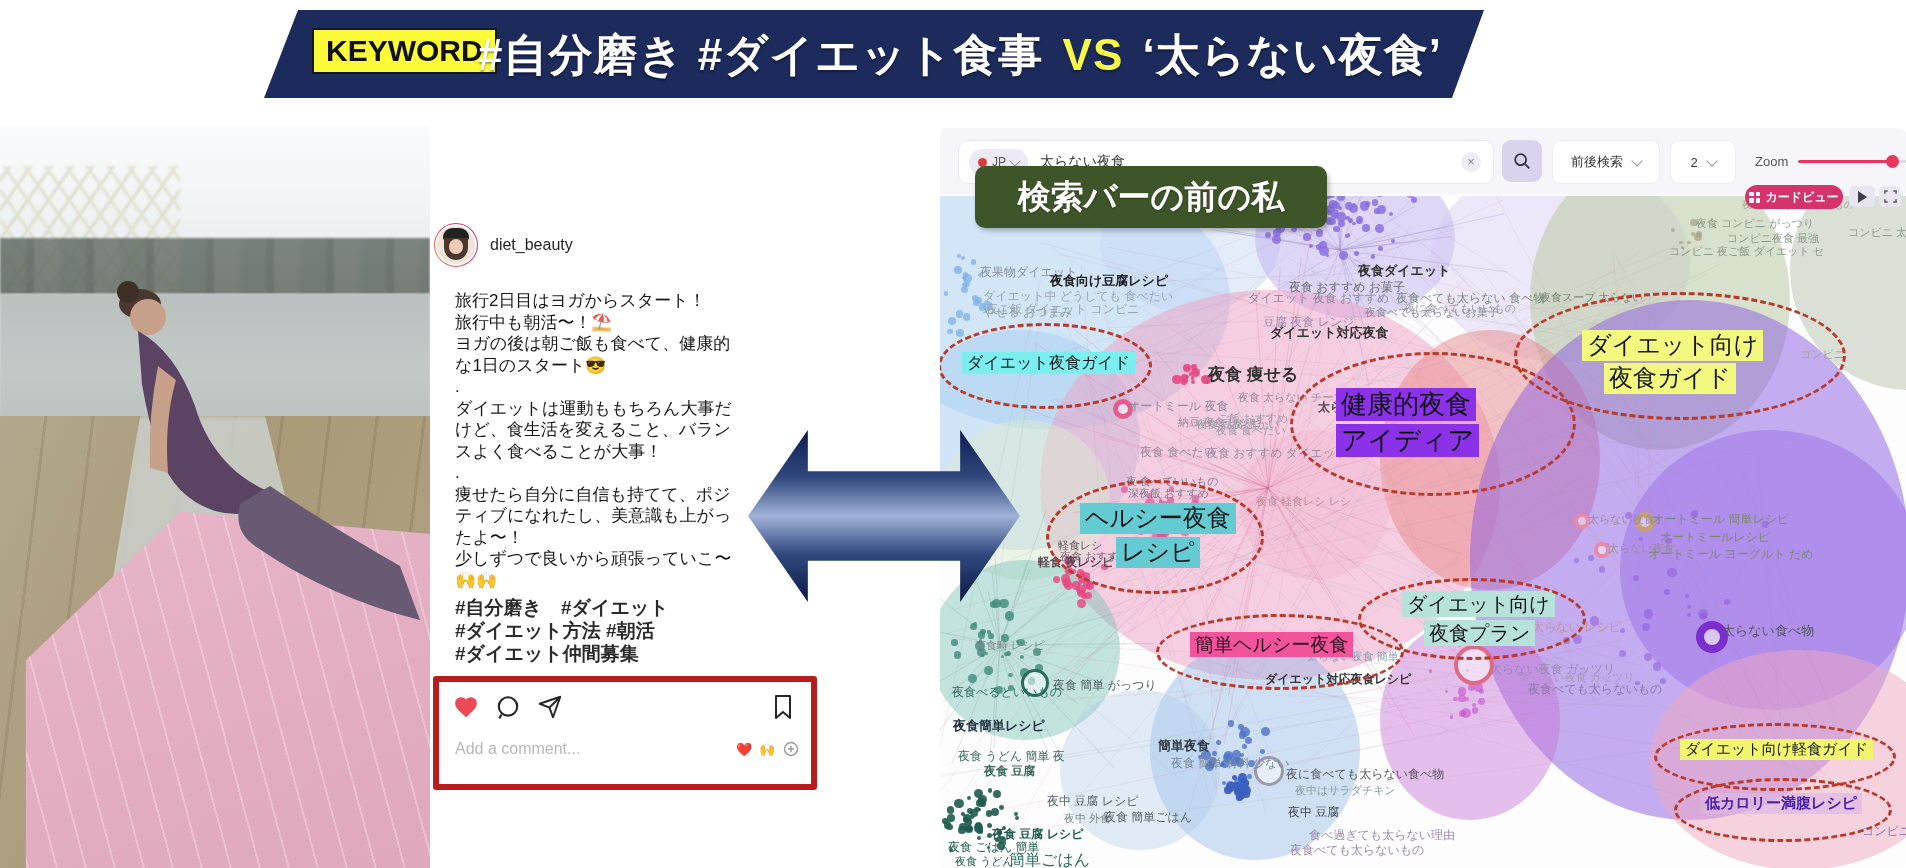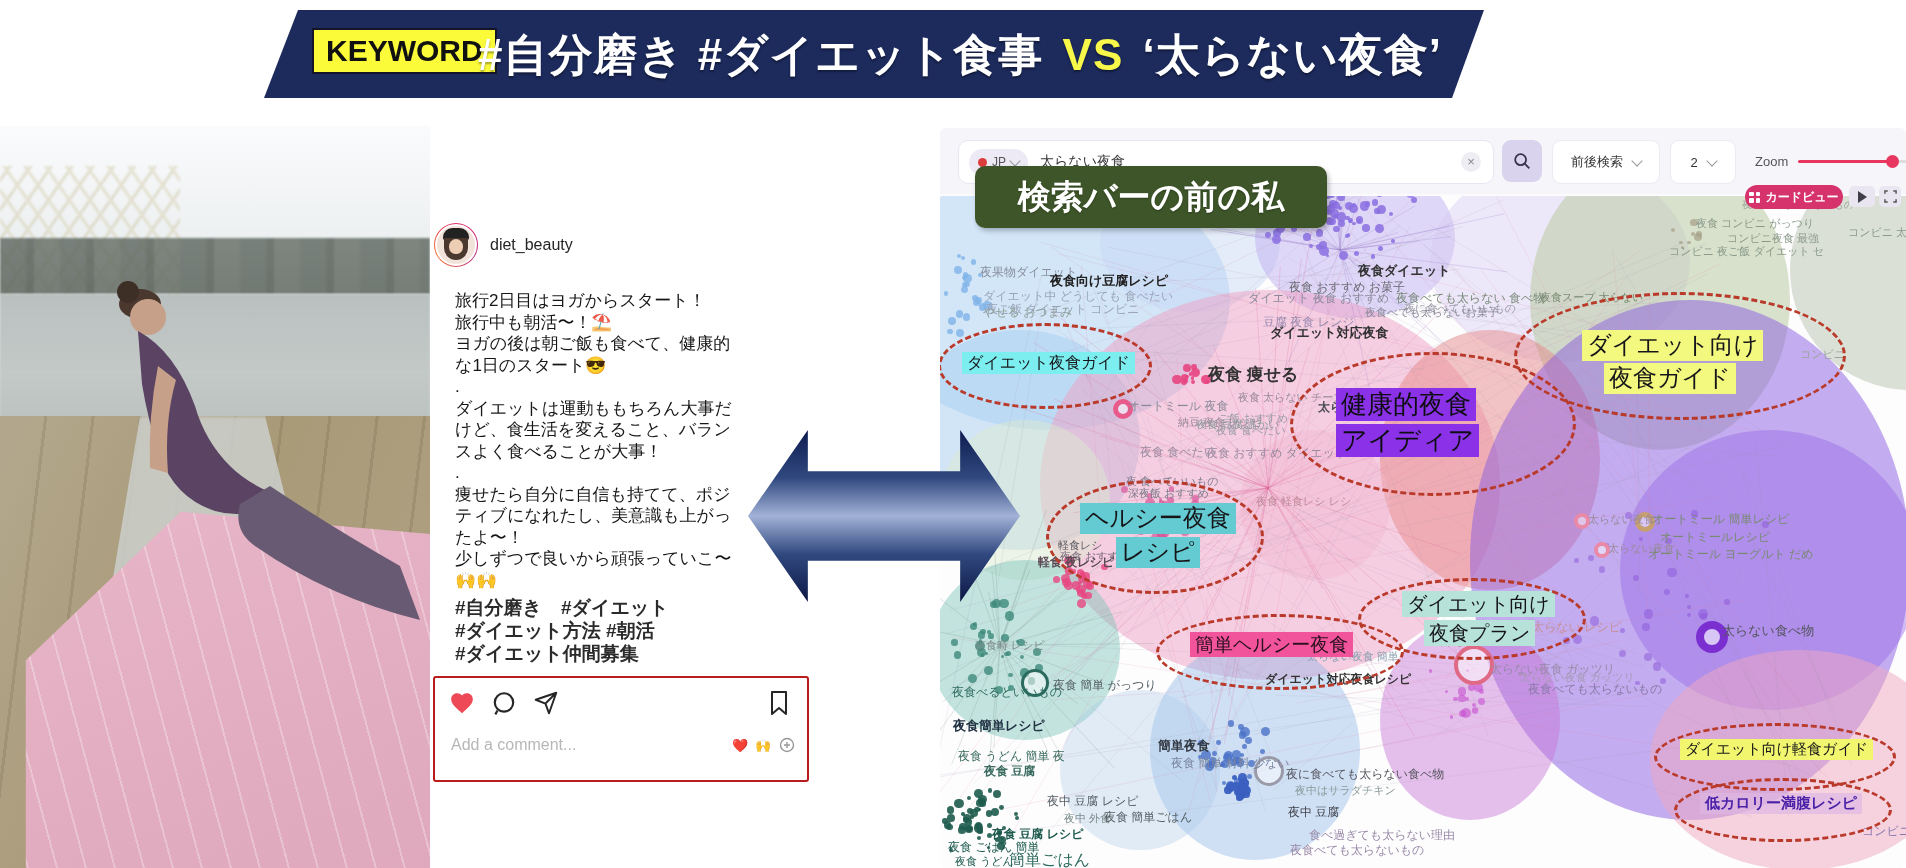--- a/index.html
+++ b/index.html
@@ -50,21 +50,21 @@
              background:conic-gradient(#e1306c,#c13584,#f77737,#e1306c);display:flex;align-items:center;justify-content:center;}
   .ig-avatar .inner{width:38px;height:38px;border-radius:50%;background:#f2e3da;position:relative;overflow:hidden;border:2px solid #fff;}
   .ig-avatar .hat{position:absolute;left:6px;top:2px;width:26px;height:13px;background:#222;border-radius:10px 10px 4px 4px;}
   .ig-avatar .hair{position:absolute;left:7px;top:12px;width:24px;height:22px;background:#4a382e;border-radius:0 0 12px 12px;}
   .ig-avatar .face{position:absolute;left:12px;top:13px;width:14px;height:15px;background:#edcdb4;border-radius:50% 50% 46% 46%;}
   .ig-username{position:absolute;left:60px;top:46px;font-size:16px;color:#262626;font-weight:500;}
   .ig-caption{position:absolute;left:25px;top:100px;width:300px;font-size:17px;line-height:21.5px;color:#161616;}
   .cap-line{min-height:21.5px;white-space:pre;}
   .ig-hashtags{position:absolute;left:25px;top:406px;width:300px;font-size:19px;line-height:23px;color:#2b2b2b;font-weight:700;}
   .ig-action-card{position:absolute;left:3px;top:486px;width:372px;height:102px;background:#fff;
-                  border:2px solid #b91c1c;border-radius:3px;}
+                  border:6px solid #b91c1c;border-radius:3px;}
   .act-row{position:absolute;left:14px;top:12px;display:flex;gap:16px;align-items:center;}
   .bookmark-wrap{position:absolute;right:16px;top:12px;}
   .comment-row{position:absolute;left:16px;right:12px;top:58px;display:flex;align-items:center;}
   .comment-ph{color:#b7b7b7;font-size:16px;flex:1;}
   .comment-emojis{font-size:13px;color:#d33;letter-spacing:2px;display:flex;align-items:center;gap:5px;}
   
   #dbl-arrow{position:absolute;left:748px;top:430px;width:272px;height:172px;z-index:30;
      background:linear-gradient(180deg,#0d1c50 0%,#31497f 28%,#a2b2d8 50%,#31497f 72%,#0c1845 100%);
      clip-path:polygon(0 50%,22% 0,22% 24%,78% 24%,78% 0,100% 50%,78% 100%,78% 76%,22% 76%,22% 100%);}
   

